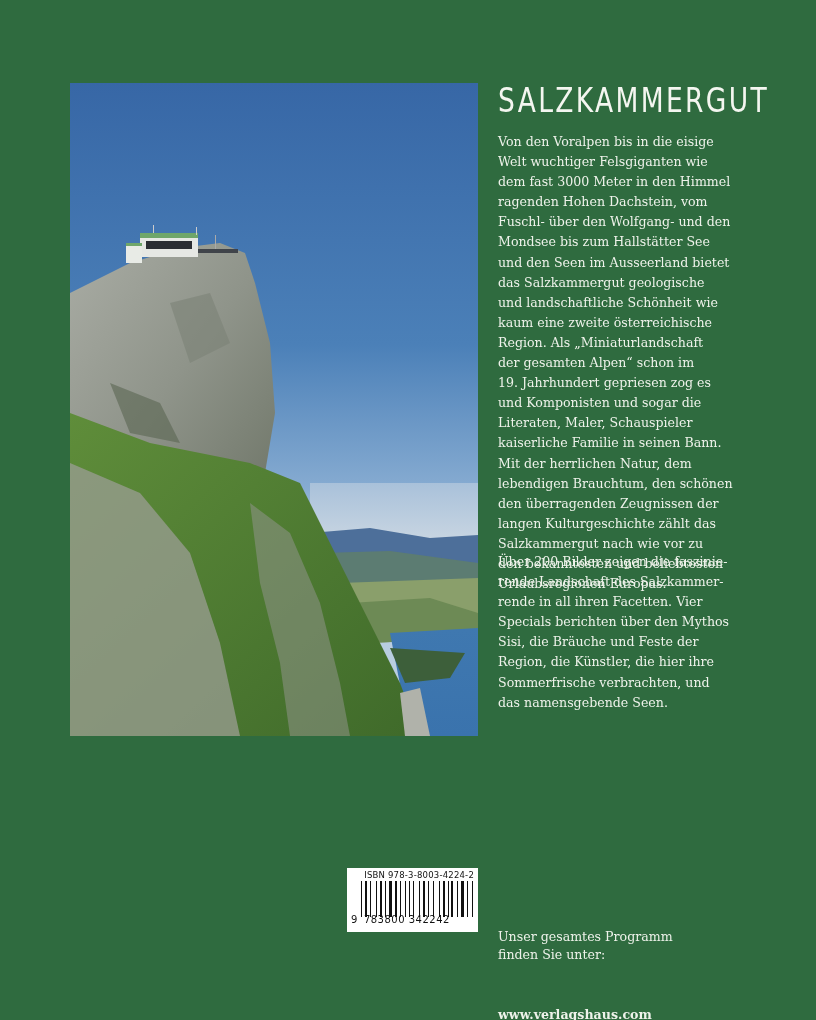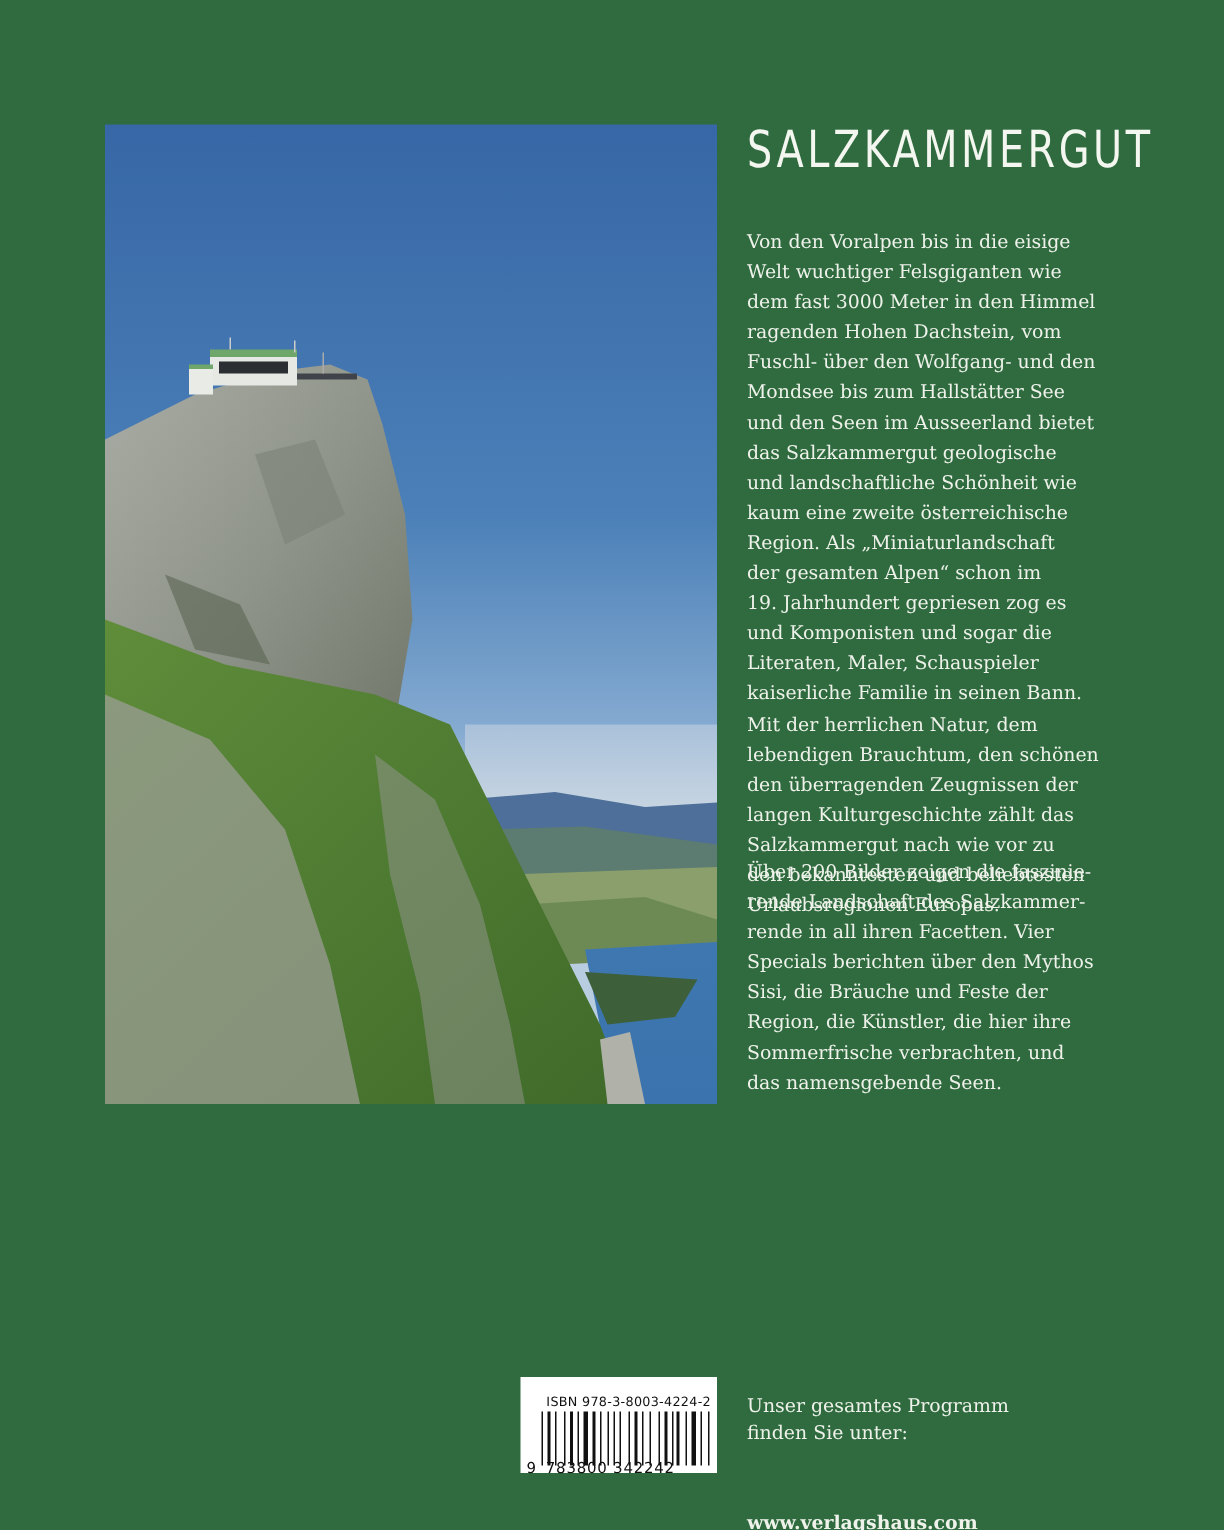--- a/index.html
+++ b/index.html
@@ -21,28 +21,27 @@
     font-family:"DejaVu Sans", sans-serif;
     font-size:34px; letter-spacing:3px; font-weight:400;
     color:#f4f6f0;
     transform:scaleX(0.78); transform-origin:left top;
     white-space:nowrap;
   }
   .body-text {
     position:absolute; left:498px; width:250px;
     font-size:12.6px; line-height:20.1px;
     color:#eef2ea;
-    margin-top:19px;
   }
   .body-text .line { display:block; white-space:nowrap; }
   #para1 { top:132px; }
   #para2 { top:552px; }
   .barcode {
-    position:absolute; left:347px; top:918px; width:131px; height:64px;
-    background:#fff; box-sizing:border-box; padding:12px 4px;
+    position:absolute; left:347px; top:868px; width:131px; height:64px;
+    background:#fff; box-sizing:border-box; padding:2px 4px;
     font-family:"DejaVu Sans", sans-serif; color:#111;
   }
   .isbn-label { font-size:8.5px; text-align:right; letter-spacing:0.2px; height:11px; line-height:11px; }
   .bars { height:36px; margin-left:10px; display:flex; align-items:stretch; }
   .bars span { display:block; background:#111; height:100%; margin-right:1px; }
   .bars span.gap { background:transparent; }
   .digits { font-size:10px; letter-spacing:0.5px; line-height:12px; margin-top:-3px; white-space:nowrap; }
   .digits .first { margin-right:6px; }
   .promo {
     position:absolute; left:498px; top:928px;

